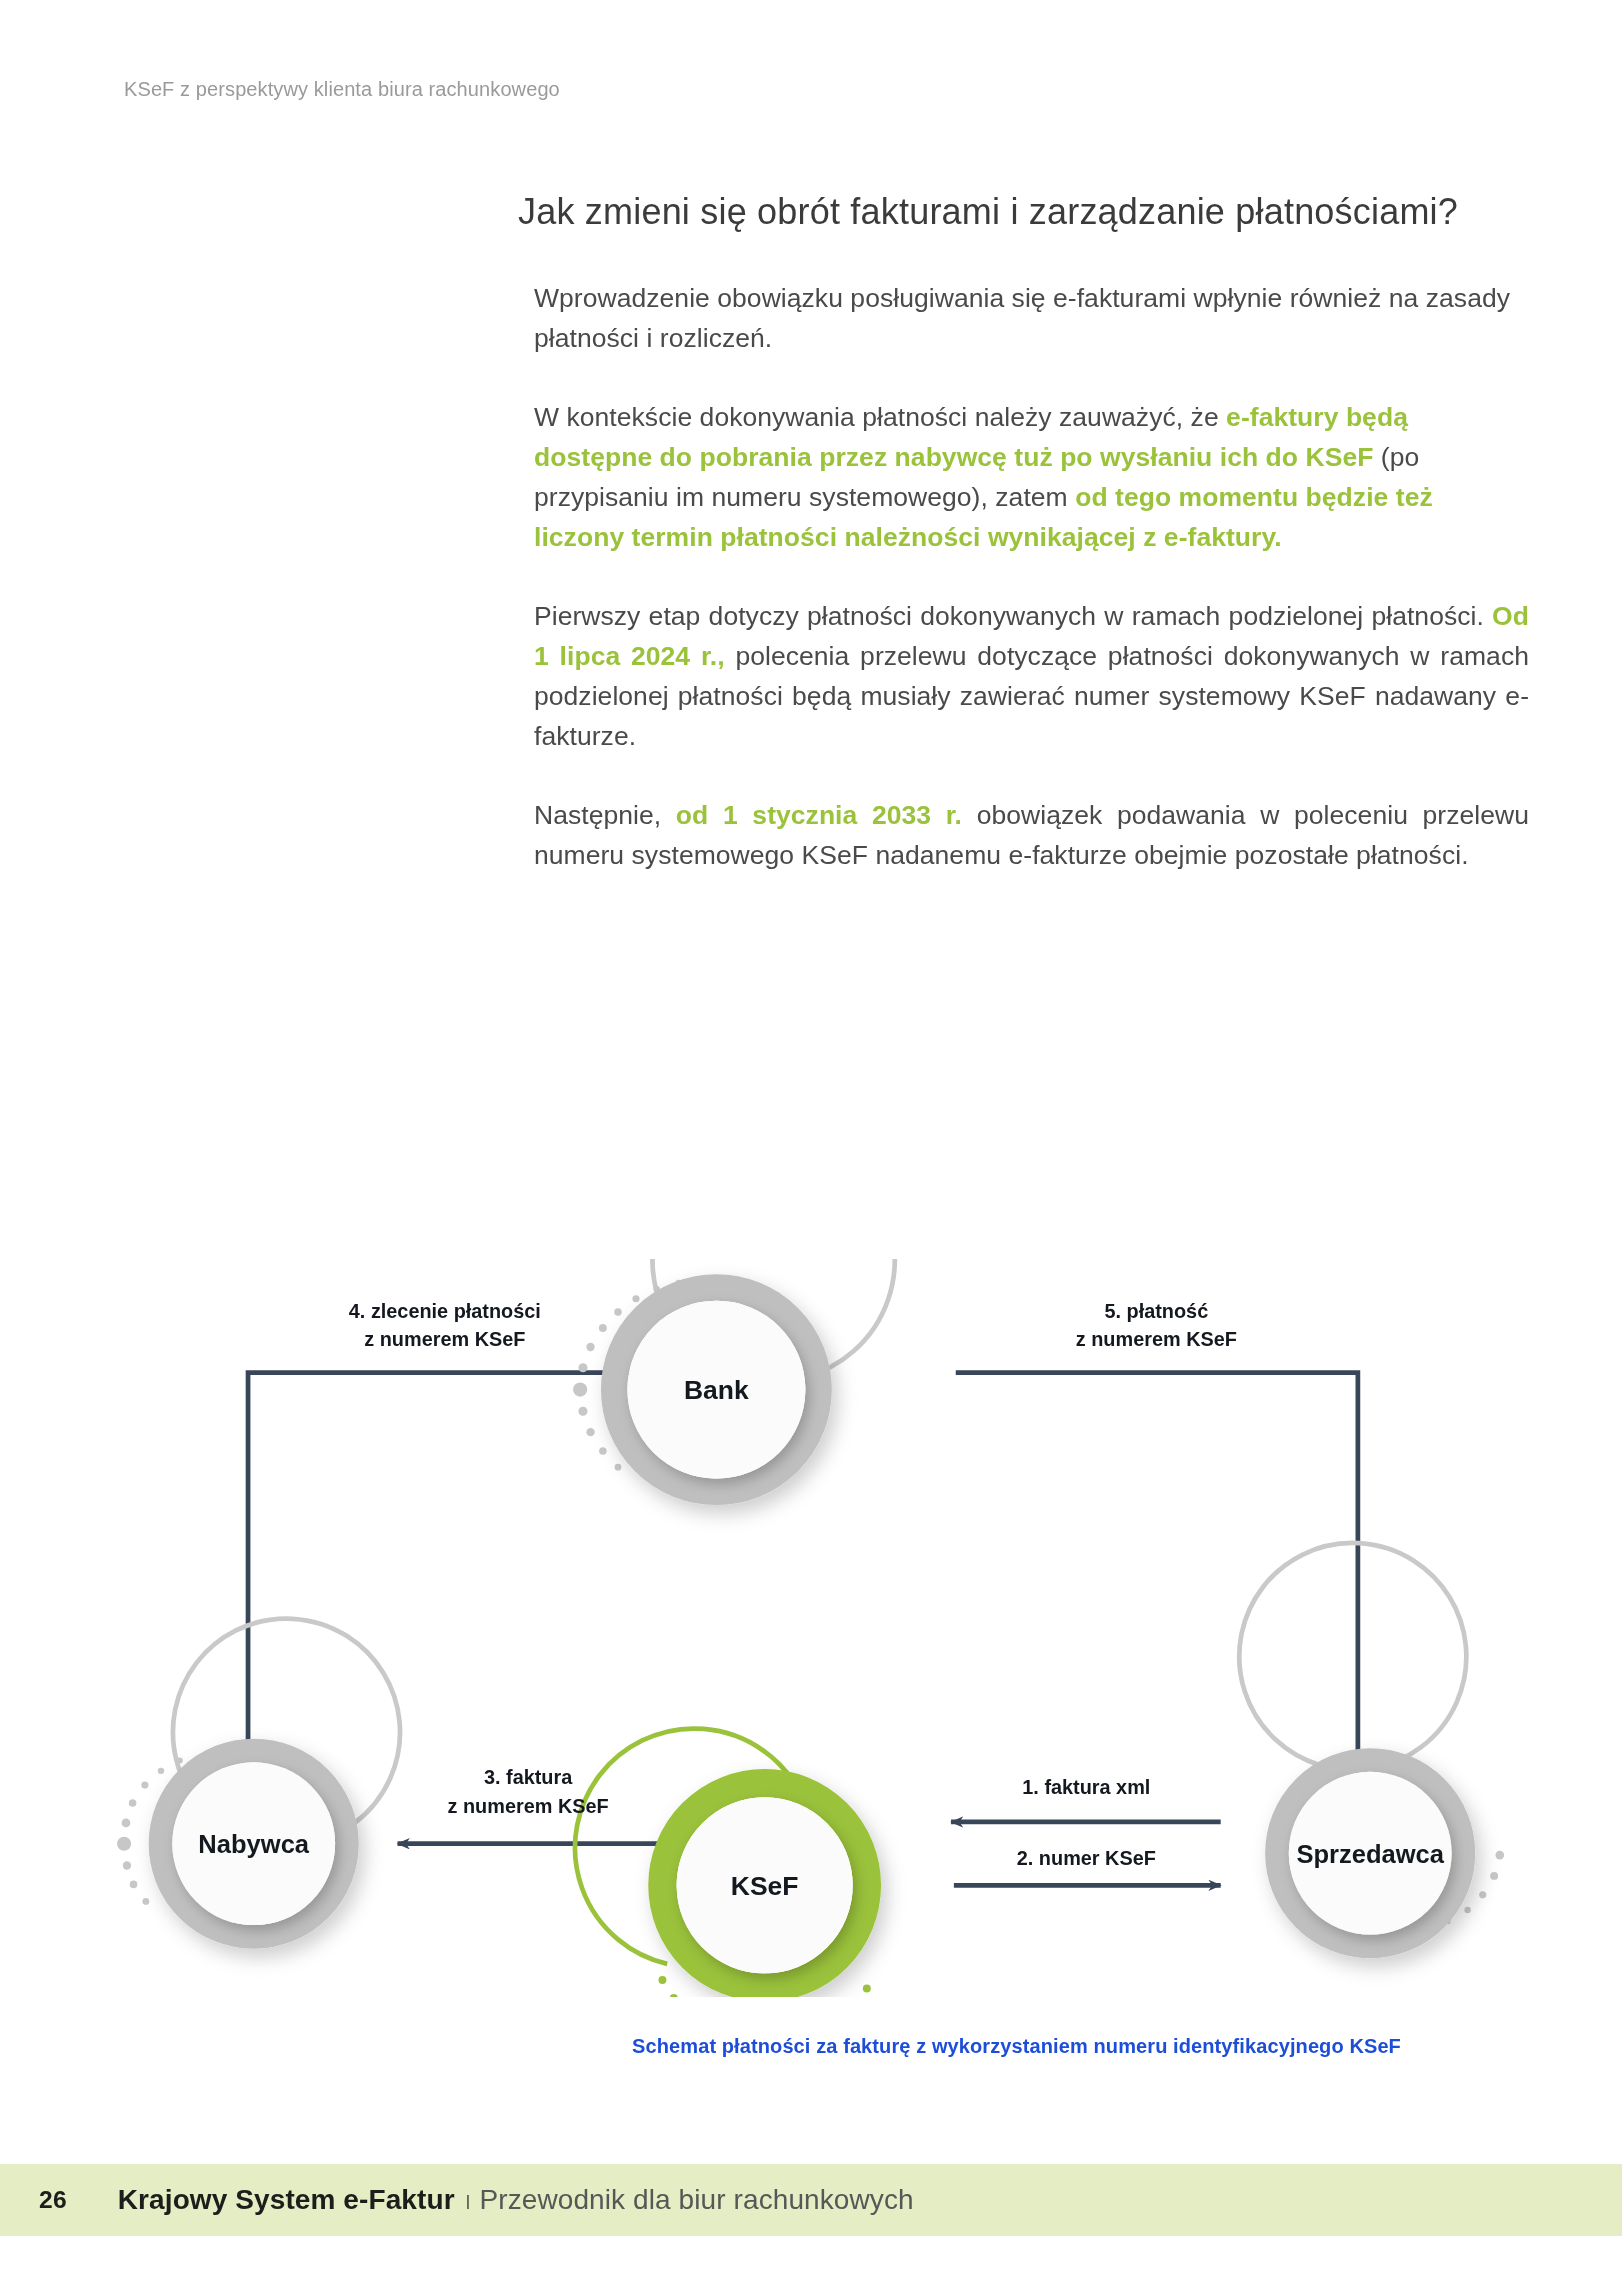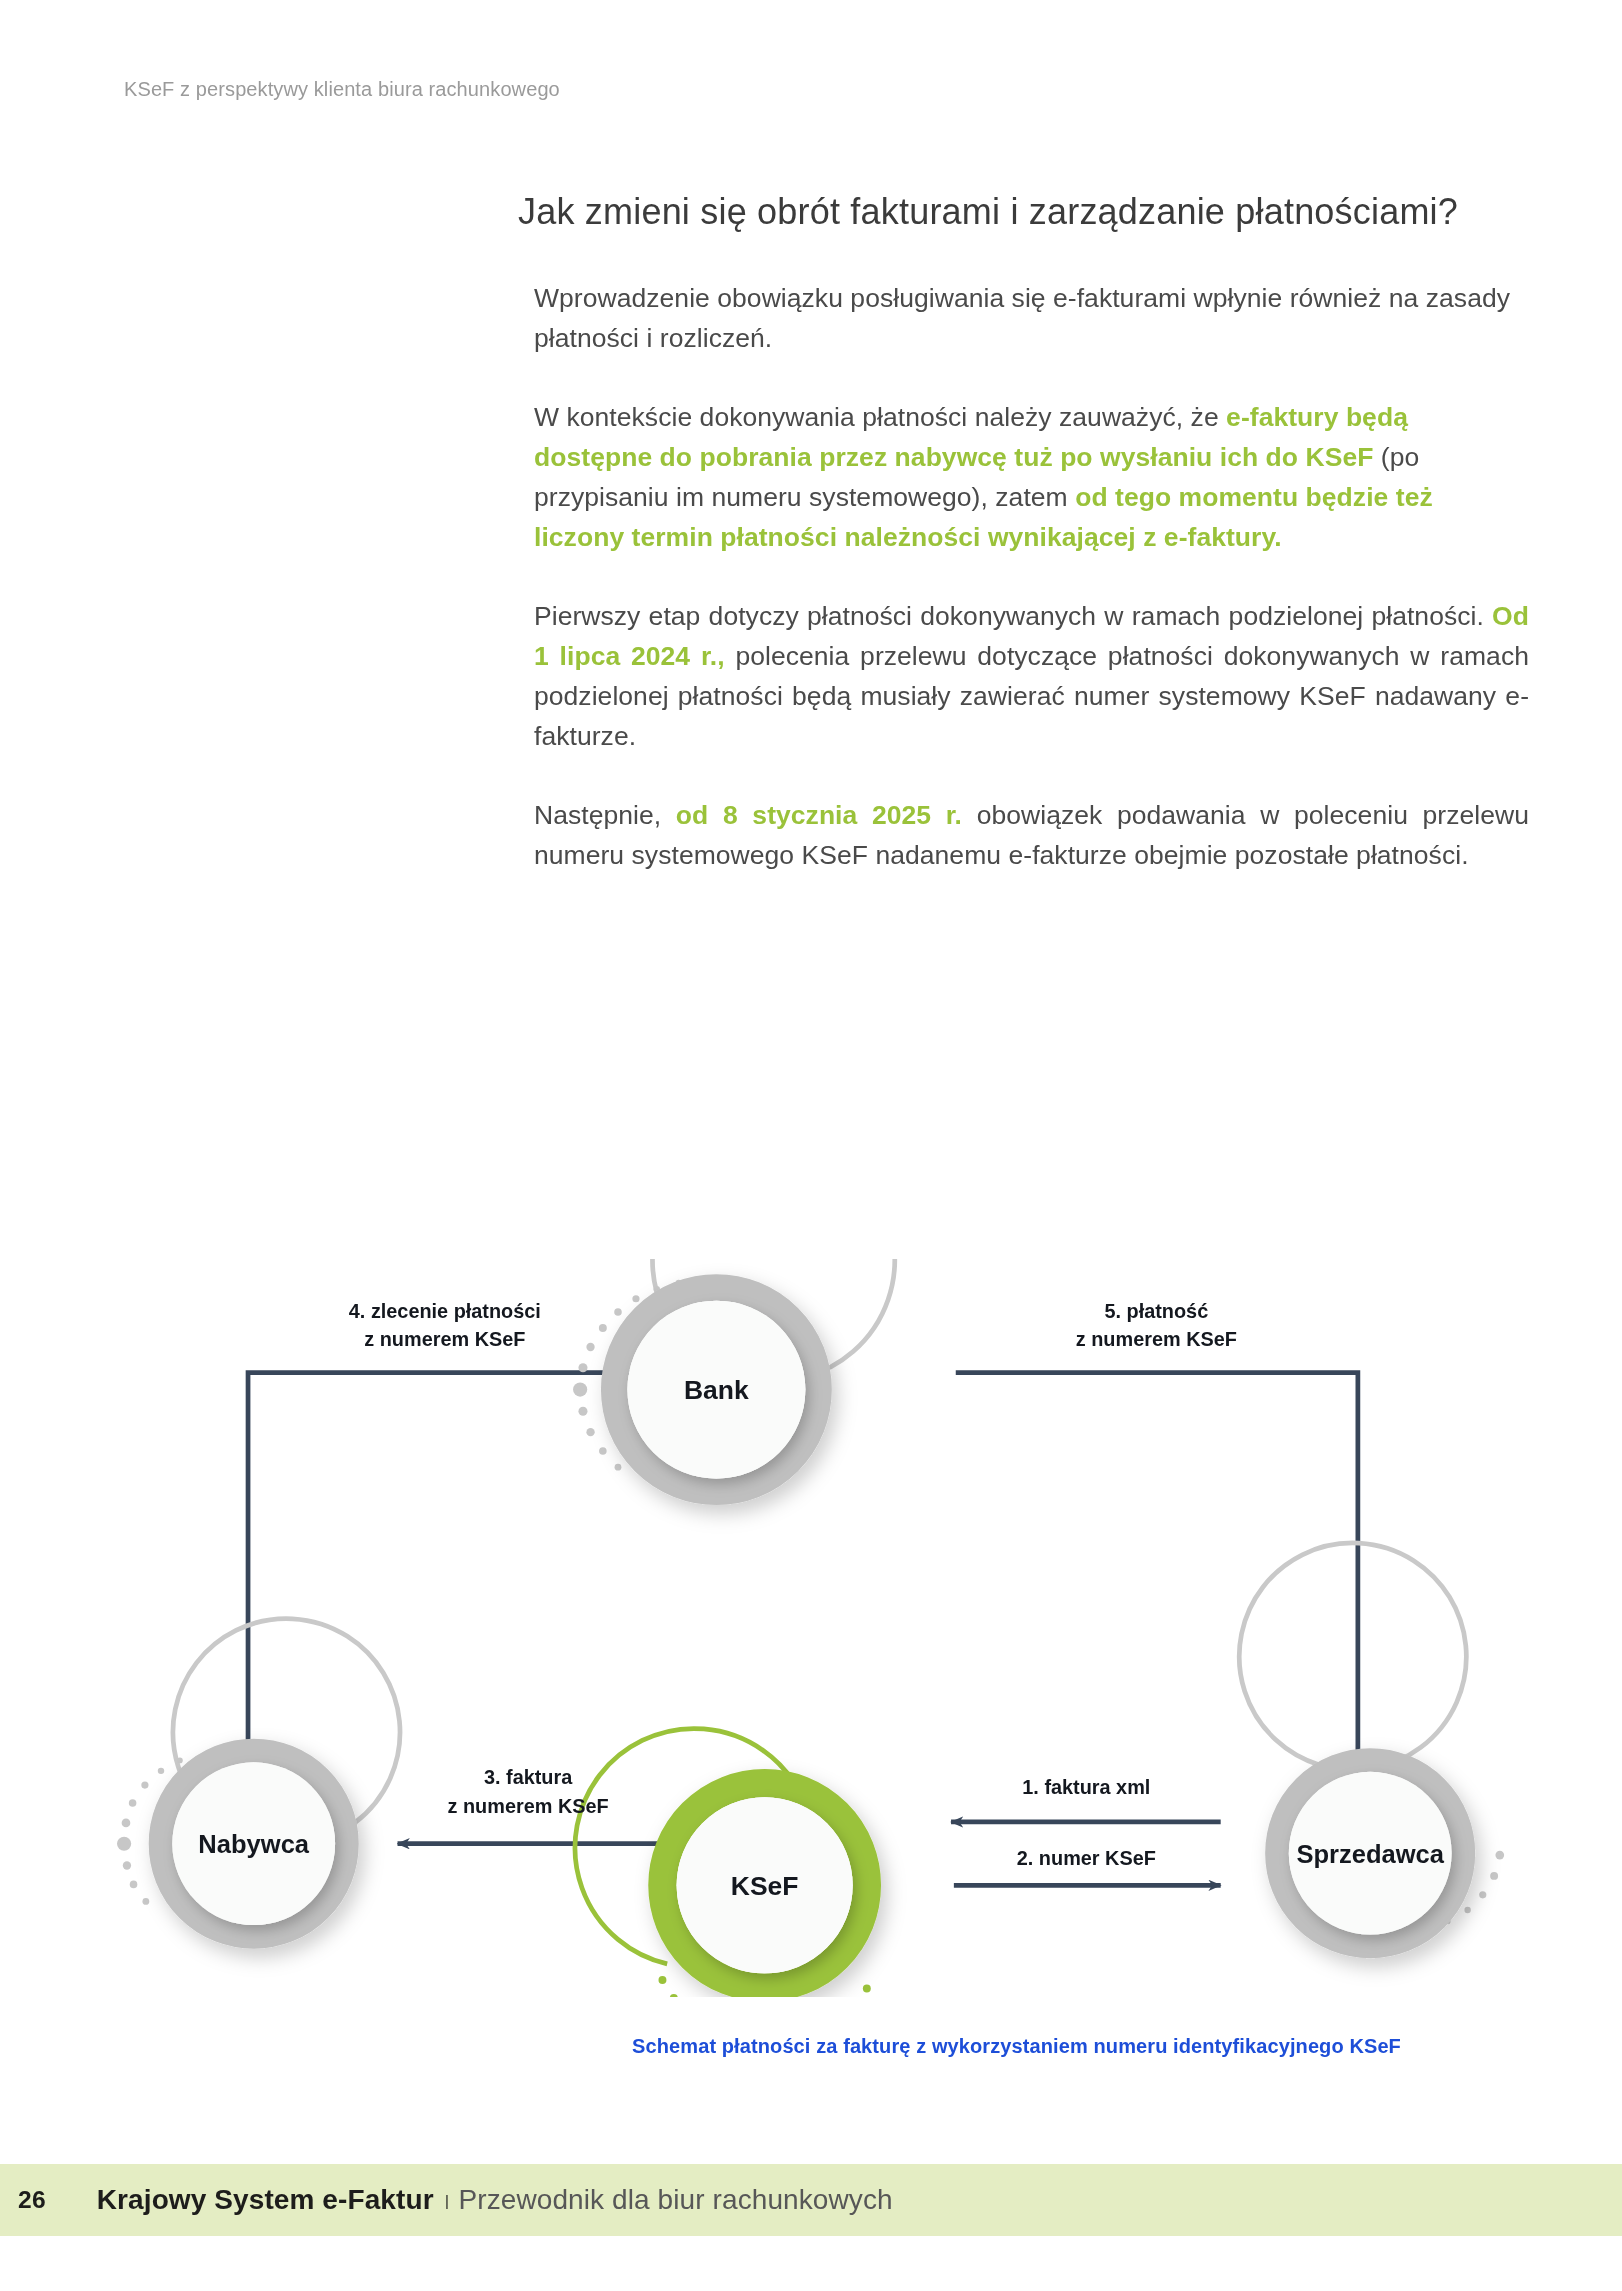--- a/index.html
+++ b/index.html
@@ -86,21 +86,21 @@
     position: absolute;
     left: 0;
     bottom: 55px;
     width: 1622px;
     height: 72px;
     background: #e4edc3;
     display: flex;
     align-items: center;
   }
   .footer-page {
-    margin-left: 18px;
+    margin-left: 39px;
     font-size: 24.6px;
     font-weight: 700;
     color: #1d1d1b;
     letter-spacing: 0.2px;
   }
   .footer-title {
     margin-left: 51px;
     font-size: 28px;
     font-weight: 700;
     color: #1d1d1b;
@@ -136,21 +136,21 @@
   <p class="para ragged">
     <span>W kontekście dokonywania płatności należy zauważyć, że </span><span class="g">e-faktury będą dostępne do pobrania przez nabywcę tuż po wysłaniu ich do KSeF</span><span> (po przypisaniu im numeru systemowego), zatem </span><span class="g">od tego momentu będzie też liczony termin płatności należności wynikającej z e-faktury.</span>
   </p>
 
 
   <p class="para">
     <span>Pierwszy etap dotyczy płatności dokonywanych w ramach podzielonej płatności. </span><span class="g">Od 1 lipca 2024 r.,</span><span> polecenia przelewu dotyczące płatności dokonywanych w ramach podzielonej płatności będą musiały zawierać numer systemowy KSeF nadawany e-fakturze.</span>
   </p>
 
   <p class="para">
-    <span>Następnie, </span><span class="g">od 8 stycznia 2025 r.</span><span> obowiązek podawania w poleceniu przelewu numeru systemowego KSeF nadanemu e-fakturze obejmie pozostałe płatności.</span>
+    <span>Następnie, </span><span class="g">od 1 stycznia 2033 r.</span><span> obowiązek podawania w poleceniu przelewu numeru systemowego KSeF nadanemu e-fakturze obejmie pozostałe płatności.</span>
   </p>
 
 </div>
 
 <div class="diagram">
   <svg width="1622" height="738" viewBox="0 0 1714 780" xmlns="http://www.w3.org/2000/svg">
     <defs>
       <filter id="soft-shadow" x="-40%" y="-40%" width="180%" height="180%">
         <feDropShadow dx="6" dy="9" stdDeviation="10" flood-color="#000000" flood-opacity="0.20"></feDropShadow>
       </filter>

